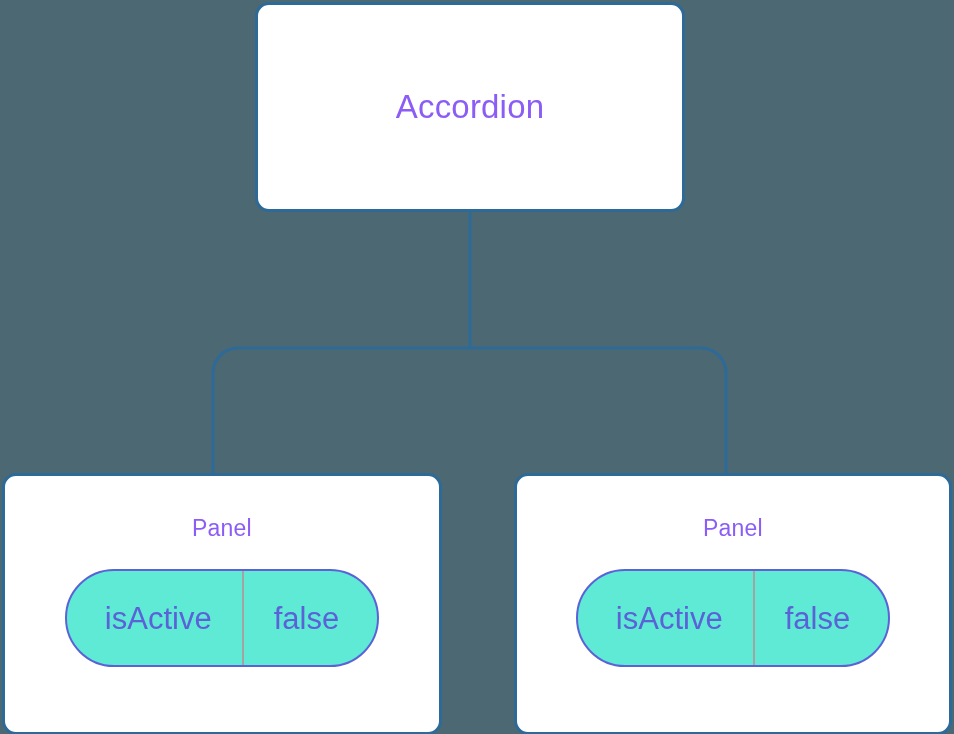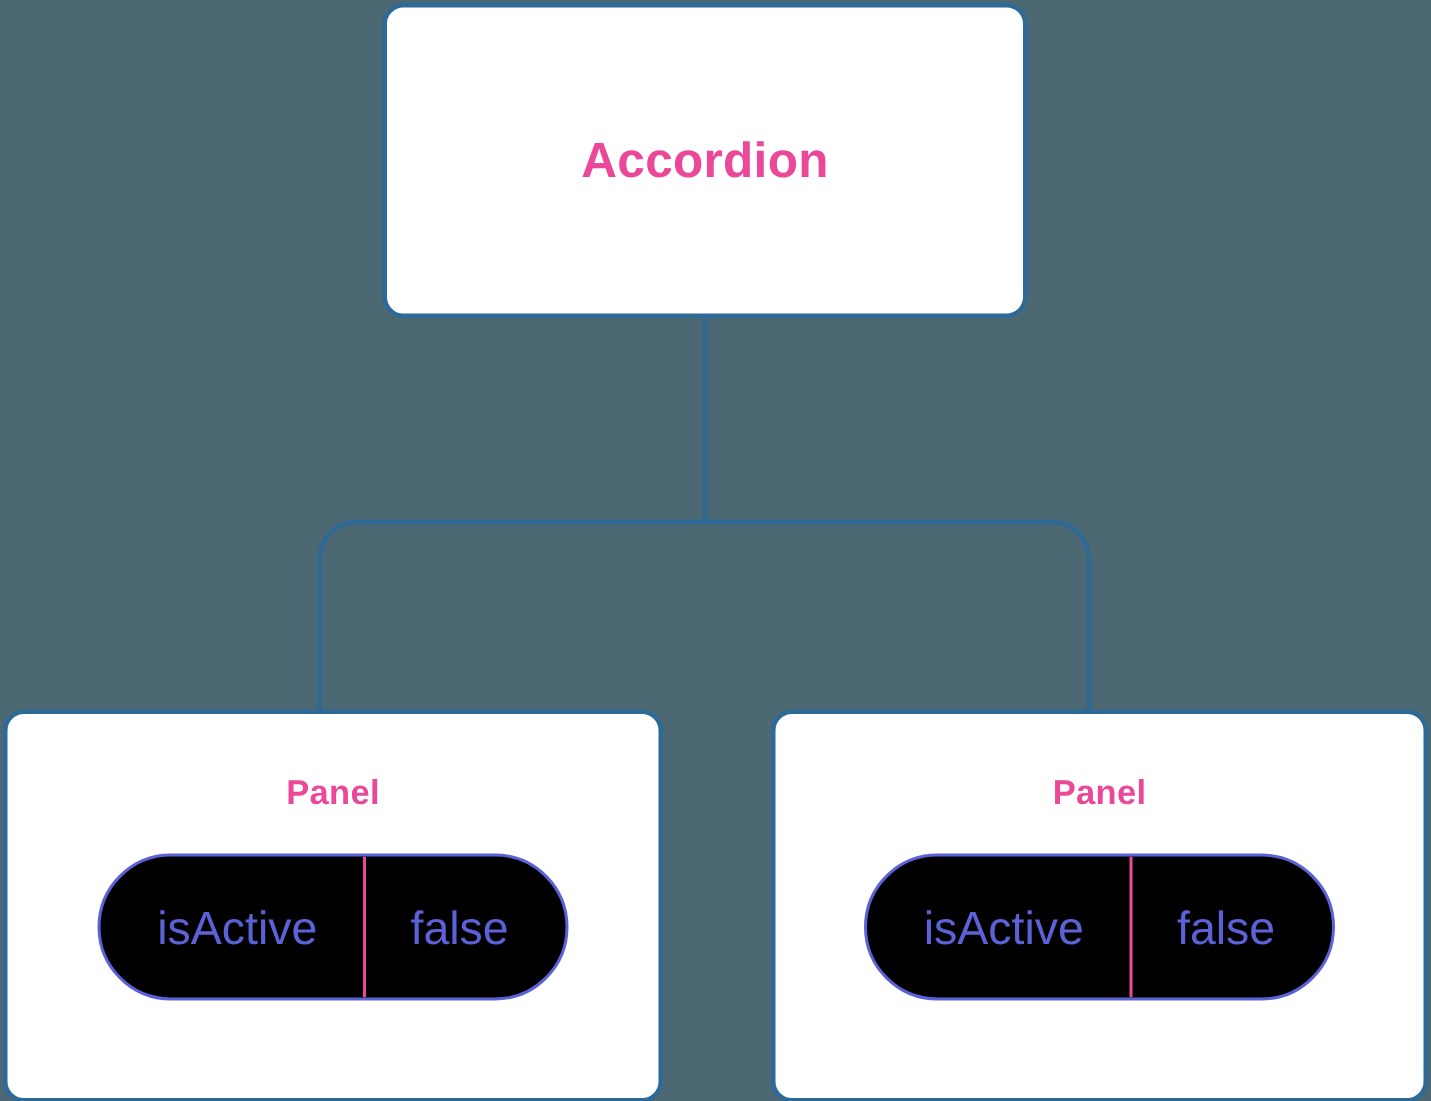--- a/index.html
+++ b/index.html
@@ -56,59 +56,59 @@
   }
   .node-leaf-right {
     left: 514px;
     top: 473px;
     width: 438px;
     height: 262px;
     padding-top: 40px;
   }
 
   .node-title {
-    color: #ec4899;
+    color: #8b5cf6;
     font-size: 33px;
     line-height: 1.1;
-    font-weight: 700;
+    font-weight: 400;
     letter-spacing: 0.2px;
     white-space: nowrap;
   }
   .node-leaf-left .node-title,
   .node-leaf-right .node-title {
     font-size: 23px;
   }
 
   
   .pill {
     margin-top: 28px;
     display: flex;
     align-items: stretch;
     border: 2px solid #5b62d8;
     border-radius: 999px;
     height: 94px;
-    background: #000000;
+    background: #5eead4;
     overflow: hidden;
   }
   .pill-key,
   .pill-val {
     display: flex;
     align-items: center;
     justify-content: center;
     color: #5b62d8;
     font-size: 31px;
     line-height: 1;
     white-space: nowrap;
   }
   .pill-key {
     padding: 0 30px 0 38px;
   }
   .pill-val {
     padding: 0 38px 0 30px;
-    border-left: 2px solid #ec4899;
+    border-left: 2px solid #a3a3a3;
   }
 </style>
 </head>
 <body>
 
 <div id="canvas">
 
   <svg id="edges" viewBox="0 0 954 734" width="954" height="734" aria-hidden="true">
 
     <path d="M 470 211 L 470 348" fill="none" stroke="#2d6a97" stroke-width="3"></path>

